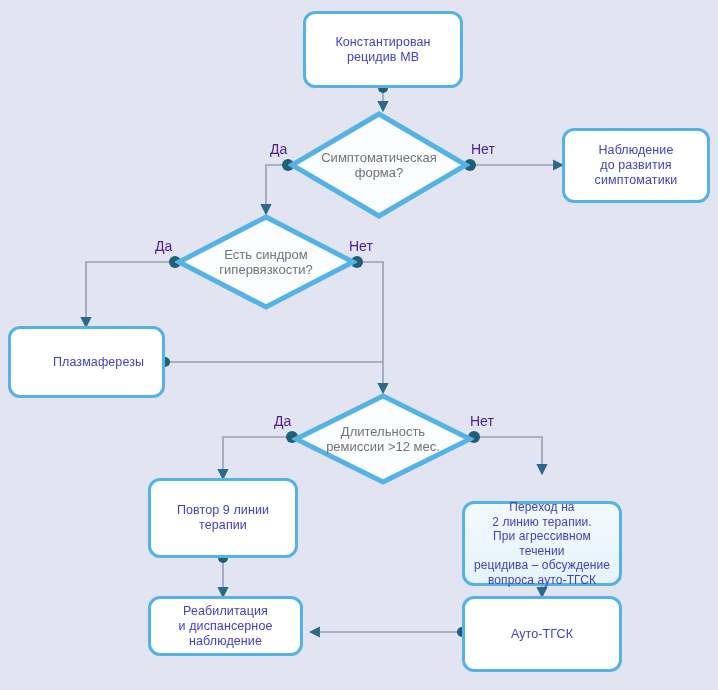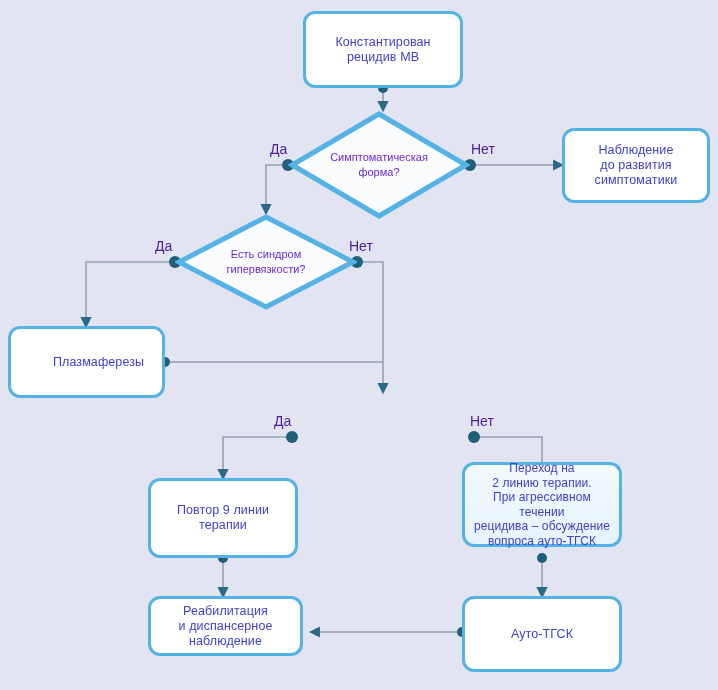--- a/index.html
+++ b/index.html
@@ -50,22 +50,22 @@
   }
   .diamond-wrap svg { display: block; }
   .diamond-label {
     position: absolute;
     left: 0; top: 0;
     width: 100%; height: 100%;
     display: flex;
     align-items: center;
     justify-content: center;
     text-align: center;
-    color: #6d28d9;
-    font-size: 11px;
+    color: #737373;
+    font-size: 13px;
     line-height: 15px;
     white-space: pre-line;
     pointer-events: none;
   }
   .branch-label {
     position: absolute;
     color: #4c1d95;
     font-size: 14px;
     line-height: 13px;
     z-index: 3;
@@ -150,29 +150,36 @@
     <div class="diamond-label">Есть синдром
 гипервязкости?</div>
   </div>
   <div class="branch-label" style="left:155px; top:240px;">Да</div>
   <div class="branch-label" style="left:349px; top:240px;">Нет</div>
 
   <div class="node" style="left:8px; top:326px; width:157px; height:72px;padding-left:24px;">
     <span class="txt">Плазмаферезы</span>
   </div>
 
+  <div class="diamond-wrap" style="left:292px; top:392px; width:182px; height:94px;">
+    <svg width="182" height="94" viewBox="0 0 182 94">
+      <polygon points="91,4 178,47 91,90 4,47" fill="#fbfcfe" stroke="#54b3e4" stroke-width="5"></polygon>
+    </svg>
+    <div class="diamond-label">Длительность
+ремиссии &gt;12 мес.</div>
+  </div>
   <div class="branch-label" style="left:274px; top:415px;">Да</div>
   <div class="branch-label" style="left:470px; top:415px;">Нет</div>
 
   <div class="node" style="left:148px; top:478px; width:150px; height:80px;">
     <span class="txt">Повтор 9 линии
 терапии</span>
   </div>
 
-  <div class="node tinted" style="left:462px; top:462px; width:160px; height:85px;">
+  <div class="node tinted" style="left:462px; top:501px; width:160px; height:85px;">
     <span class="txt">Переход на
 2 линию терапии.
 При агрессивном течении
 рецидива – обсуждение
 вопроса ауто-ТГСК</span>
   </div>
 
   <div class="node" style="left:148px; top:596px; width:155px; height:60px;">
     <span class="txt">Реабилитация
 и диспансерное

